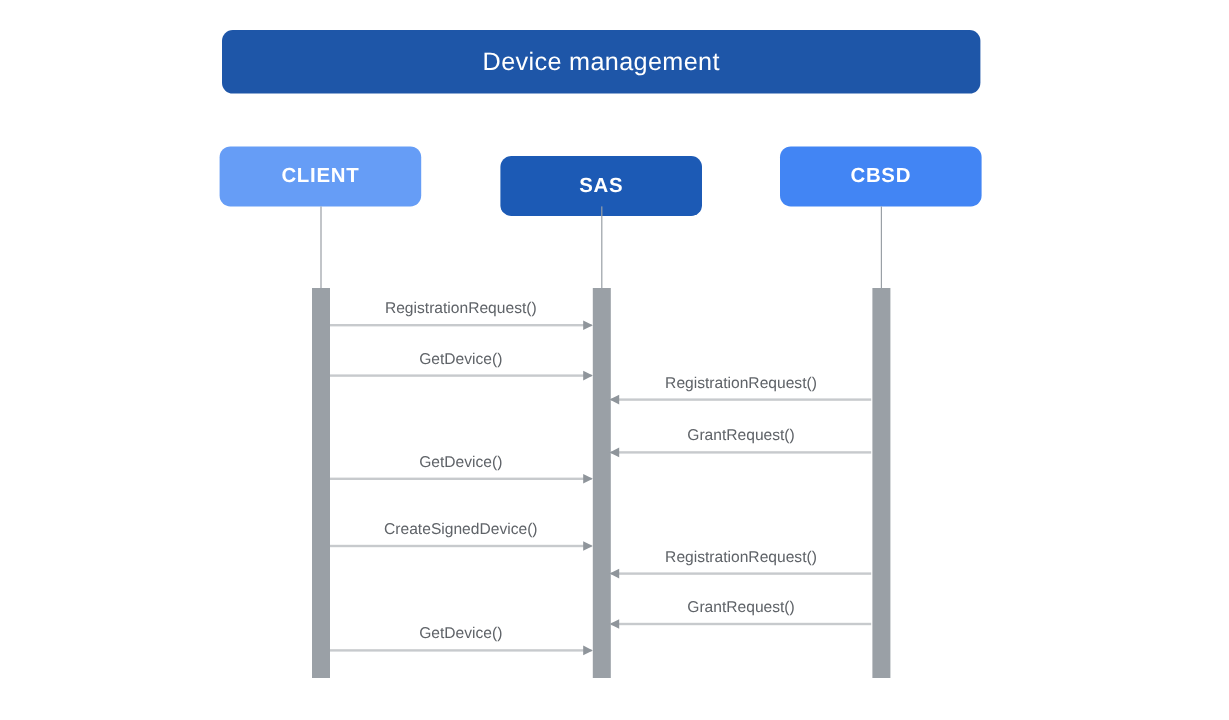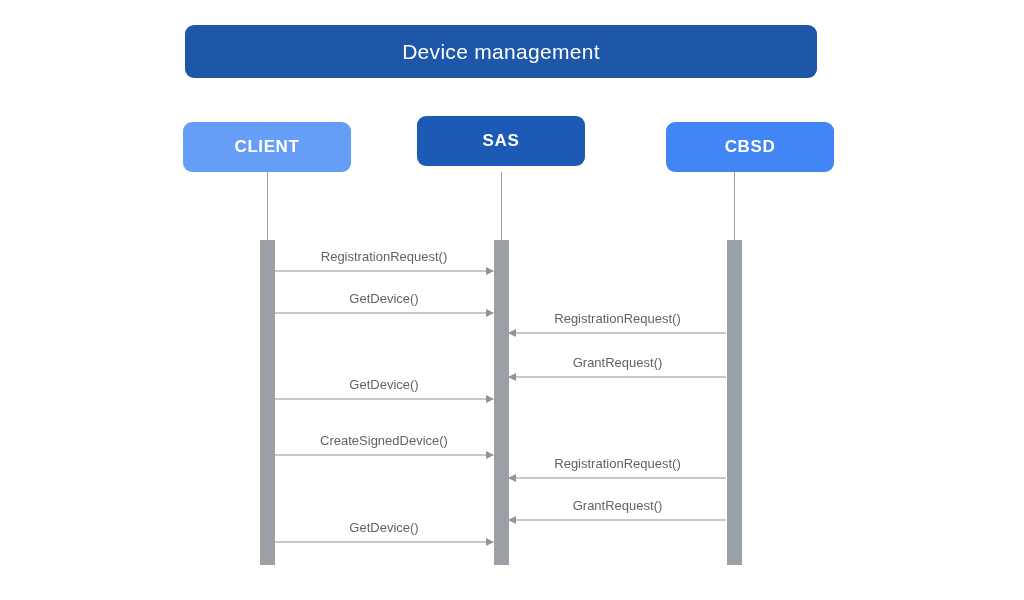--- a/index.html
+++ b/index.html
@@ -60,26 +60,26 @@
 <body>
 
 <div class="stage">
   <div class="title-bar">Device management</div>
   <div id="actor-layer">
       <div class="actor-box" style="left: 183px; top: 122px; width: 168px; height: 50px; background: rgb(102, 157, 246);">
         <span>CLIENT</span>
       </div>
       <div class="lifeline" style="left: 267px; top: 172px; height: 68px;"></div>
       <div class="activation-bar" style="left: 259.5px; top: 240px; width: 15px; height: 325px;"></div>
-      <div class="actor-box" style="left: 417px; top: 116px; width: 168px; height: 50px; background: rgb(28, 90, 181);">
+      <div class="actor-box" style="left: 417px; top: 130px; width: 168px; height: 50px; background: rgb(28, 90, 181);">
         <span>SAS</span>
       </div>
       <div class="lifeline" style="left: 501px; top: 172px; height: 68px;"></div>
       <div class="activation-bar" style="left: 493.5px; top: 240px; width: 15px; height: 325px;"></div>
-      <div class="actor-box" style="left: 650px; top: 122px; width: 168px; height: 50px; background: rgb(66, 133, 244); margin-left: 16px;">
+      <div class="actor-box" style="left: 650px; top: 122px; width: 168px; height: 50px; background: rgb(66, 133, 244);">
         <span>CBSD</span>
       </div>
       <div class="lifeline" style="left: 734px; top: 172px; height: 68px;"></div>
       <div class="activation-bar" style="left: 726.5px; top: 240px; width: 15px; height: 325px;"></div>
     </div>
   <div id="message-layer">
       <div class="message right" style="left: 275px; width: 218px; top: 271px;">
         <div class="label">RegistrationRequest()</div>
         <div class="line"></div>
         <div class="head"></div>

